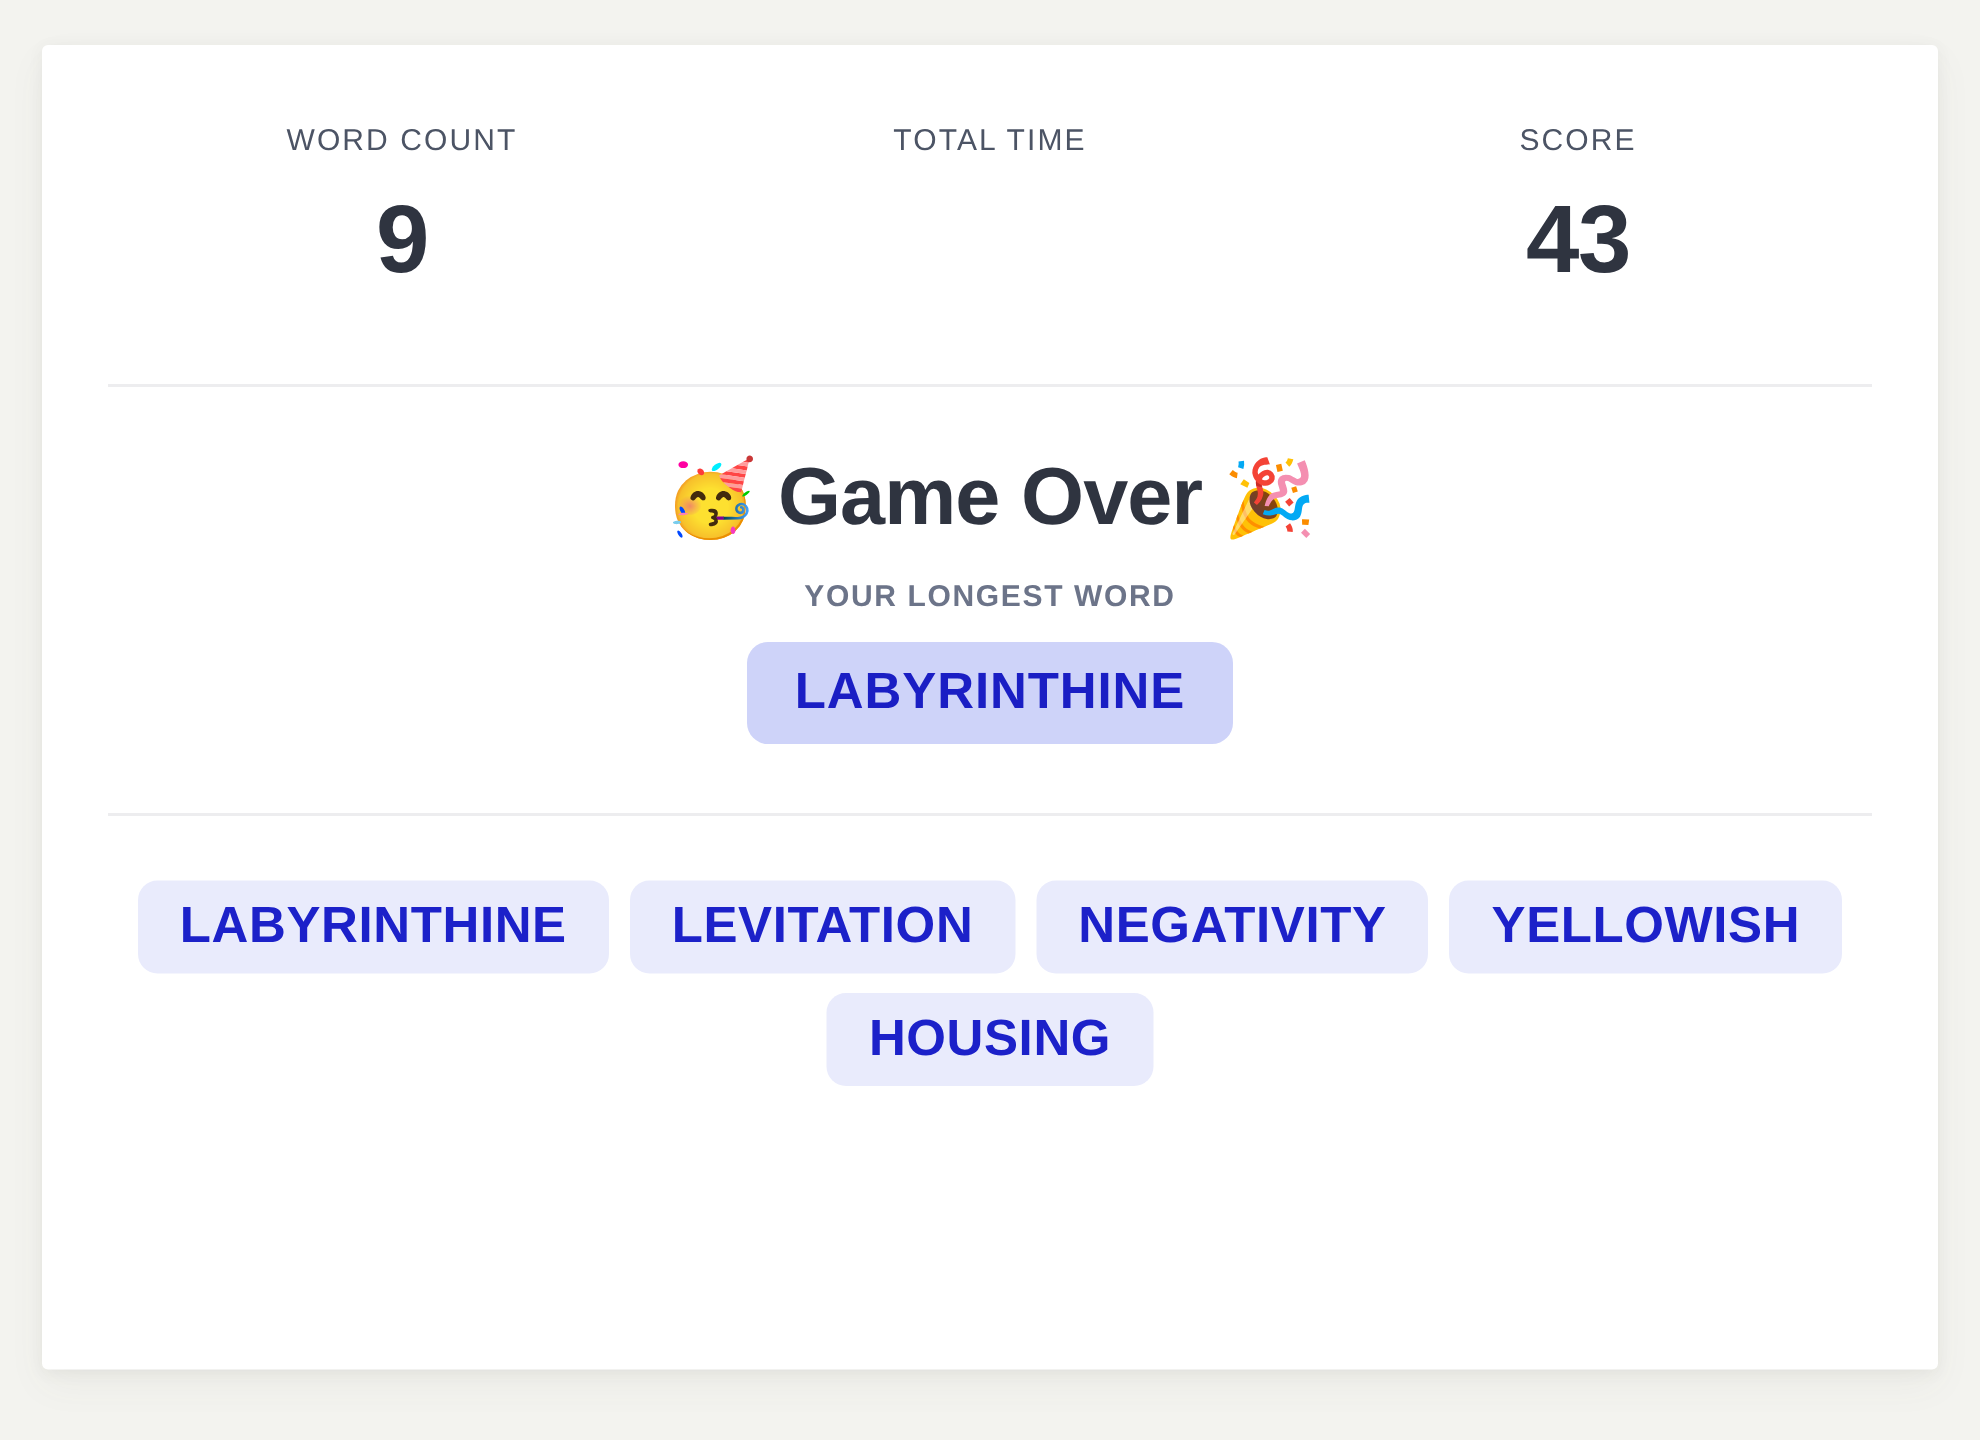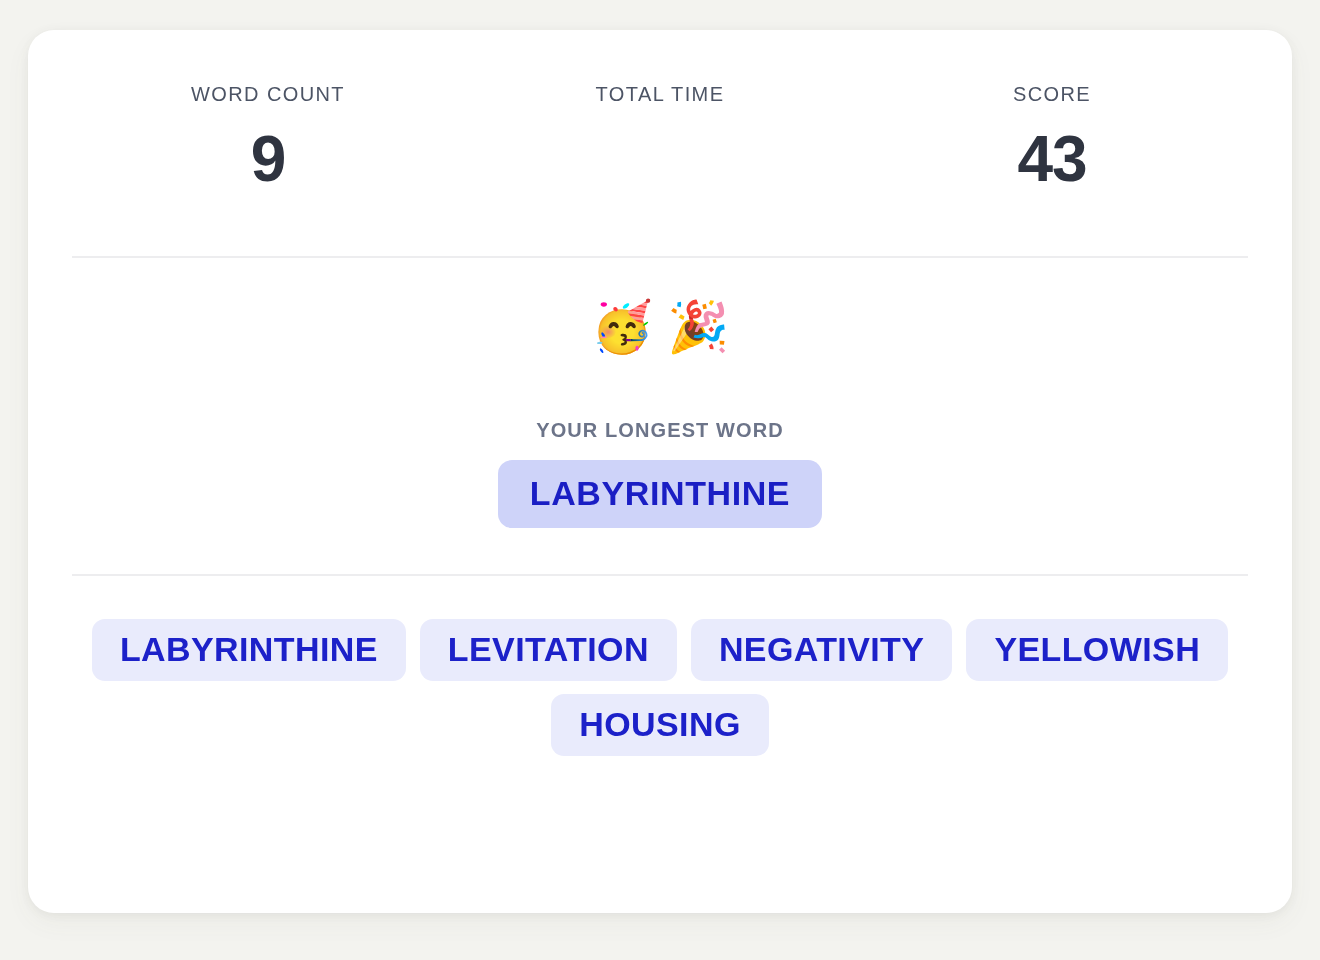--- a/index.html
+++ b/index.html
@@ -21,21 +21,21 @@
     width: 1320px;
     height: 960px;
     position: relative;
     padding: 30px 28px 47px 28px;
   }
 
   .results-card {
     width: 100%;
     height: 100%;
     background: #ffffff;
-    border-radius: 26px;
+    border-radius: 4px;
     box-shadow: 0 2px 10px rgba(90, 90, 80, 0.07),
                 0 10px 26px rgba(90, 90, 80, 0.05);
     padding: 30px 44px 0 44px;
     display: flex;
     flex-direction: column;
     overflow: hidden;
   }
 
   
   .stats-row {
@@ -100,21 +100,21 @@
     gap: 14px;
     white-space: nowrap;
   }
 
   .gameover-emoji {
     font-size: 50px;
     line-height: 1;
   }
 
   .longest-label {
-    margin-top: 68px;
+    margin-top: 26px;
     font-size: 20px;
     font-weight: 700;
     letter-spacing: 1.1px;
     color: #6c7489;
     text-transform: uppercase;
     line-height: 1;
     text-align: right;
   }
 
   .longest-pill {
@@ -177,20 +177,21 @@
       </div>
 
     </div>
 
     <div class="divider divider-top"></div>
 
     <div class="gameover-block">
 
       <div class="gameover-title">
         <span class="gameover-emoji">🥳</span>
+        <span>Game Over</span>
         <span class="gameover-emoji">🎉</span>
       </div>
 
       <div class="longest-label">YOUR LONGEST WORD</div>
 
       <div class="longest-pill">LABYRINTHINE</div>
 
     </div>
 
     <div class="divider divider-mid"></div>

